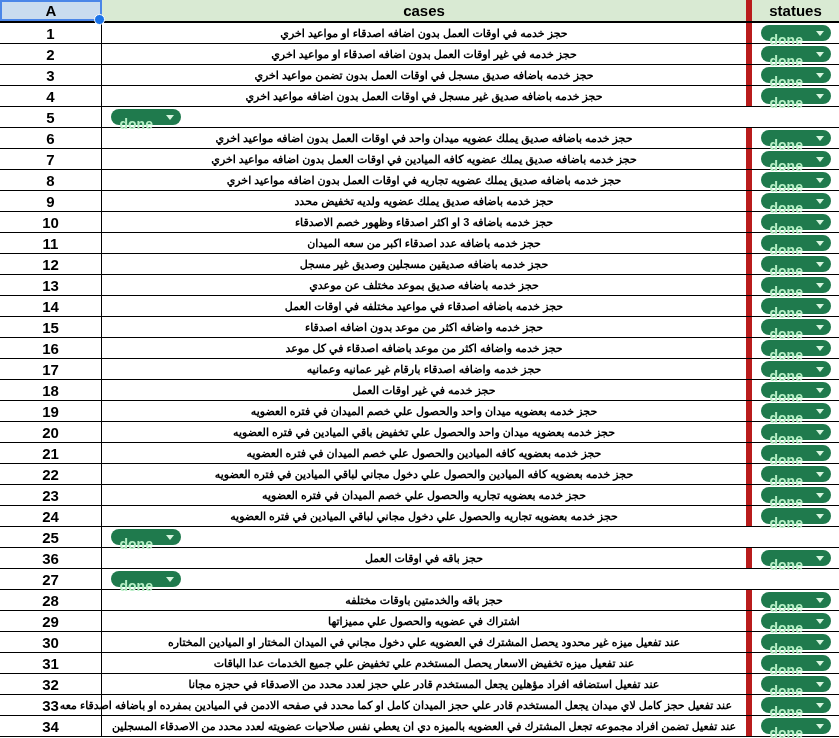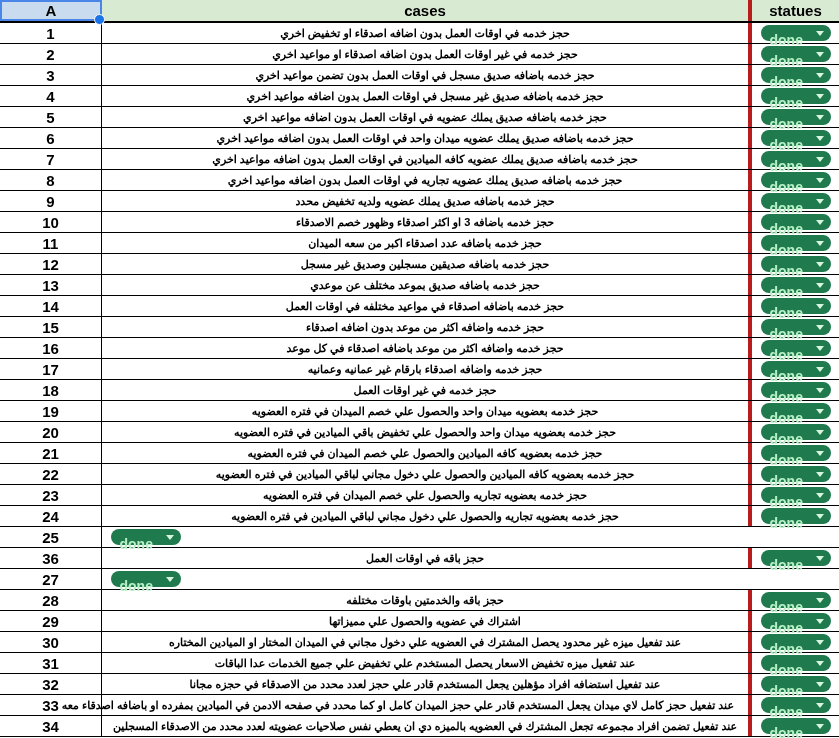--- a/index.html
+++ b/index.html
@@ -2,21 +2,21 @@
 <html><head>
   <meta charset="utf-8">
   <style>
     html, body { margin: 0; padding: 0; background: #ffffff; }
     body { width: 839px; height: 738px; overflow: hidden; font-family: "Liberation Sans", sans-serif; }
     .sheet { position: relative; width: 839px; }
     .row { display: flex; height: 21px; border-bottom: 1px solid #000; box-sizing: border-box; }
     .row.header { height: 23px; background: #d9ead3; border-bottom: 2px solid #000; }
     .cell { box-sizing: border-box; display: flex; align-items: center; justify-content: center; overflow: visible; white-space: nowrap; position: relative; }
     .col-a { width: 102px; border-right: 1px solid #000; font-size: 15px; font-weight: bold; color: #000; }
-    .col-cases { width: 650px; border-right: 4px solid #b91c1c; font-size: 11px; font-weight: bold; color: #000; direction: rtl; }
+    .col-cases { width: 650px; border-right: 6px solid #b91c1c; font-size: 11px; font-weight: bold; color: #000; direction: rtl; }
     .col-status { width: 87px; }
     .header .col-a { font-size: 15px; border: 2px solid #4a86e8; background: #c9dcef; }
     .header .col-cases, .header .col-status { font-size: 15px; font-weight: bold; }
     .sel-handle { position: absolute; right: -5px; bottom: -6px; width: 9px; height: 9px; border-radius: 50%; background: #1a73e8; border: 1px solid #fff; z-index: 3; }
     .chip { display: flex; align-items: center; justify-content: space-between; width: 70px; height: 16px; border-radius: 8px; background: #1f7a4d; padding: 0 7px 0 9px; box-sizing: border-box; }
     .chip-label { color: #b7f0c6; font-size: 14px; font-weight: bold; font-family: "Liberation Sans", sans-serif; line-height: 16px; margin-top: 14px; }
     .chip-arrow { width: 0; height: 0; border-left: 4px solid transparent; border-right: 4px solid transparent; border-top: 5px solid #d7f5df; }
     .overflow-left { justify-content: flex-start; }
     .overflow-left span { position: absolute; right: 14px; }
   </style>
@@ -35,21 +35,21 @@
     <div class="cell col-status">
       <span>statues</span>
     </div>
   </div>
   <div id="rows">
       <div class="row">
         <div class="cell col-a">
           <span>1</span>
         </div>
         <div class="cell col-cases">
-          <span>حجز خدمه في اوقات العمل بدون اضافه اصدقاء او تخفيض اخري</span>
+          <span>حجز خدمه في اوقات العمل بدون اضافه اصدقاء او مواعيد اخري</span>
         </div>
         <div class="cell col-status">
           <div class="chip">
             <span class="chip-label">done</span>
             <span class="chip-arrow"></span>
           </div>
         </div>
       </div>
       <div class="row">
         <div class="cell col-a">
@@ -89,23 +89,20 @@
         <div class="cell col-status">
           <div class="chip">
             <span class="chip-label">done</span>
             <span class="chip-arrow"></span>
           </div>
         </div>
       </div>
       <div class="row">
         <div class="cell col-a">
           <span>5</span>
-        </div>
-        <div class="cell col-cases">
-          <span>حجز خدمه باضافه صديق يملك عضويه في اوقات العمل بدون اضافه مواعيد اخري</span>
         </div>
         <div class="cell col-status">
           <div class="chip">
             <span class="chip-label">done</span>
             <span class="chip-arrow"></span>
           </div>
         </div>
       </div>
       <div class="row">
         <div class="cell col-a">

